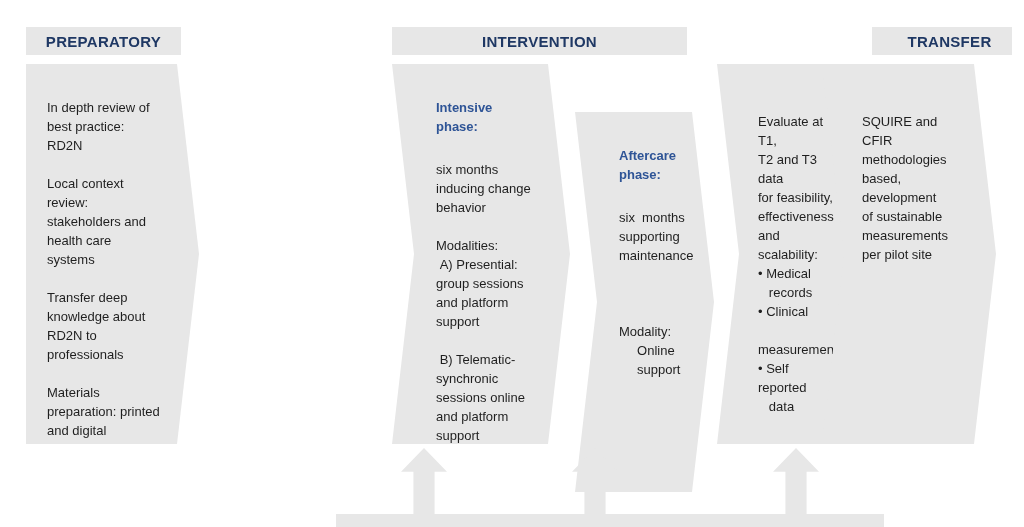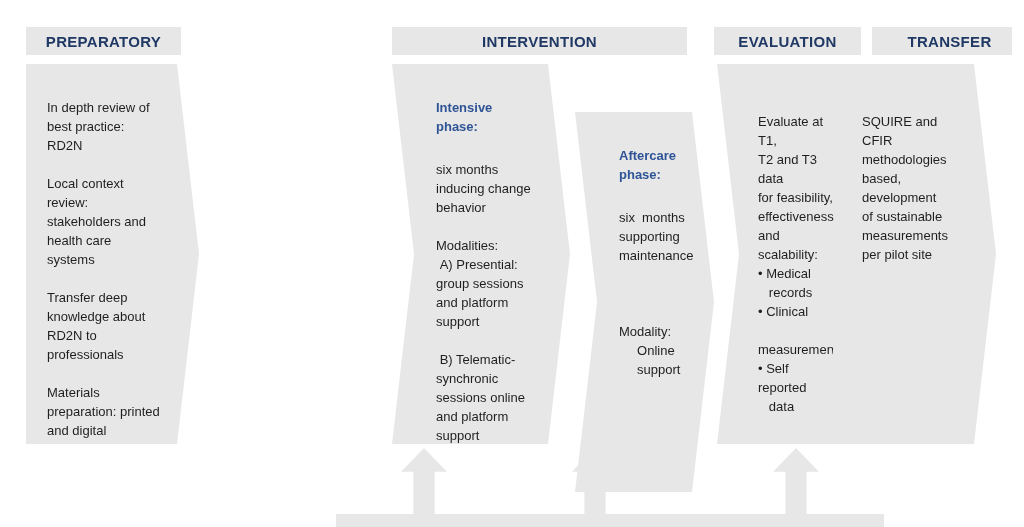--- a/index.html
+++ b/index.html
@@ -95,21 +95,20 @@
   #t2 { left: 226px; }
   #t3 { left: 412px; }
 </style>
 </head>
 <body>
 
 <div class="canvas">
 
   <div class="hdr" id="h1">PREPARATORY</div>
   <div class="hdr" id="h3">INTERVENTION</div>
-  <div class="hdr" id="h4">EVALUATION</div>
   <div class="hdr" id="h5">TRANSFER</div>
 
   <div class="chev chev-first" id="p1">
     <div class="body-text">In depth review of
 best practice: RD2N
 
 Local context review:
 stakeholders and
 health care systems
 

